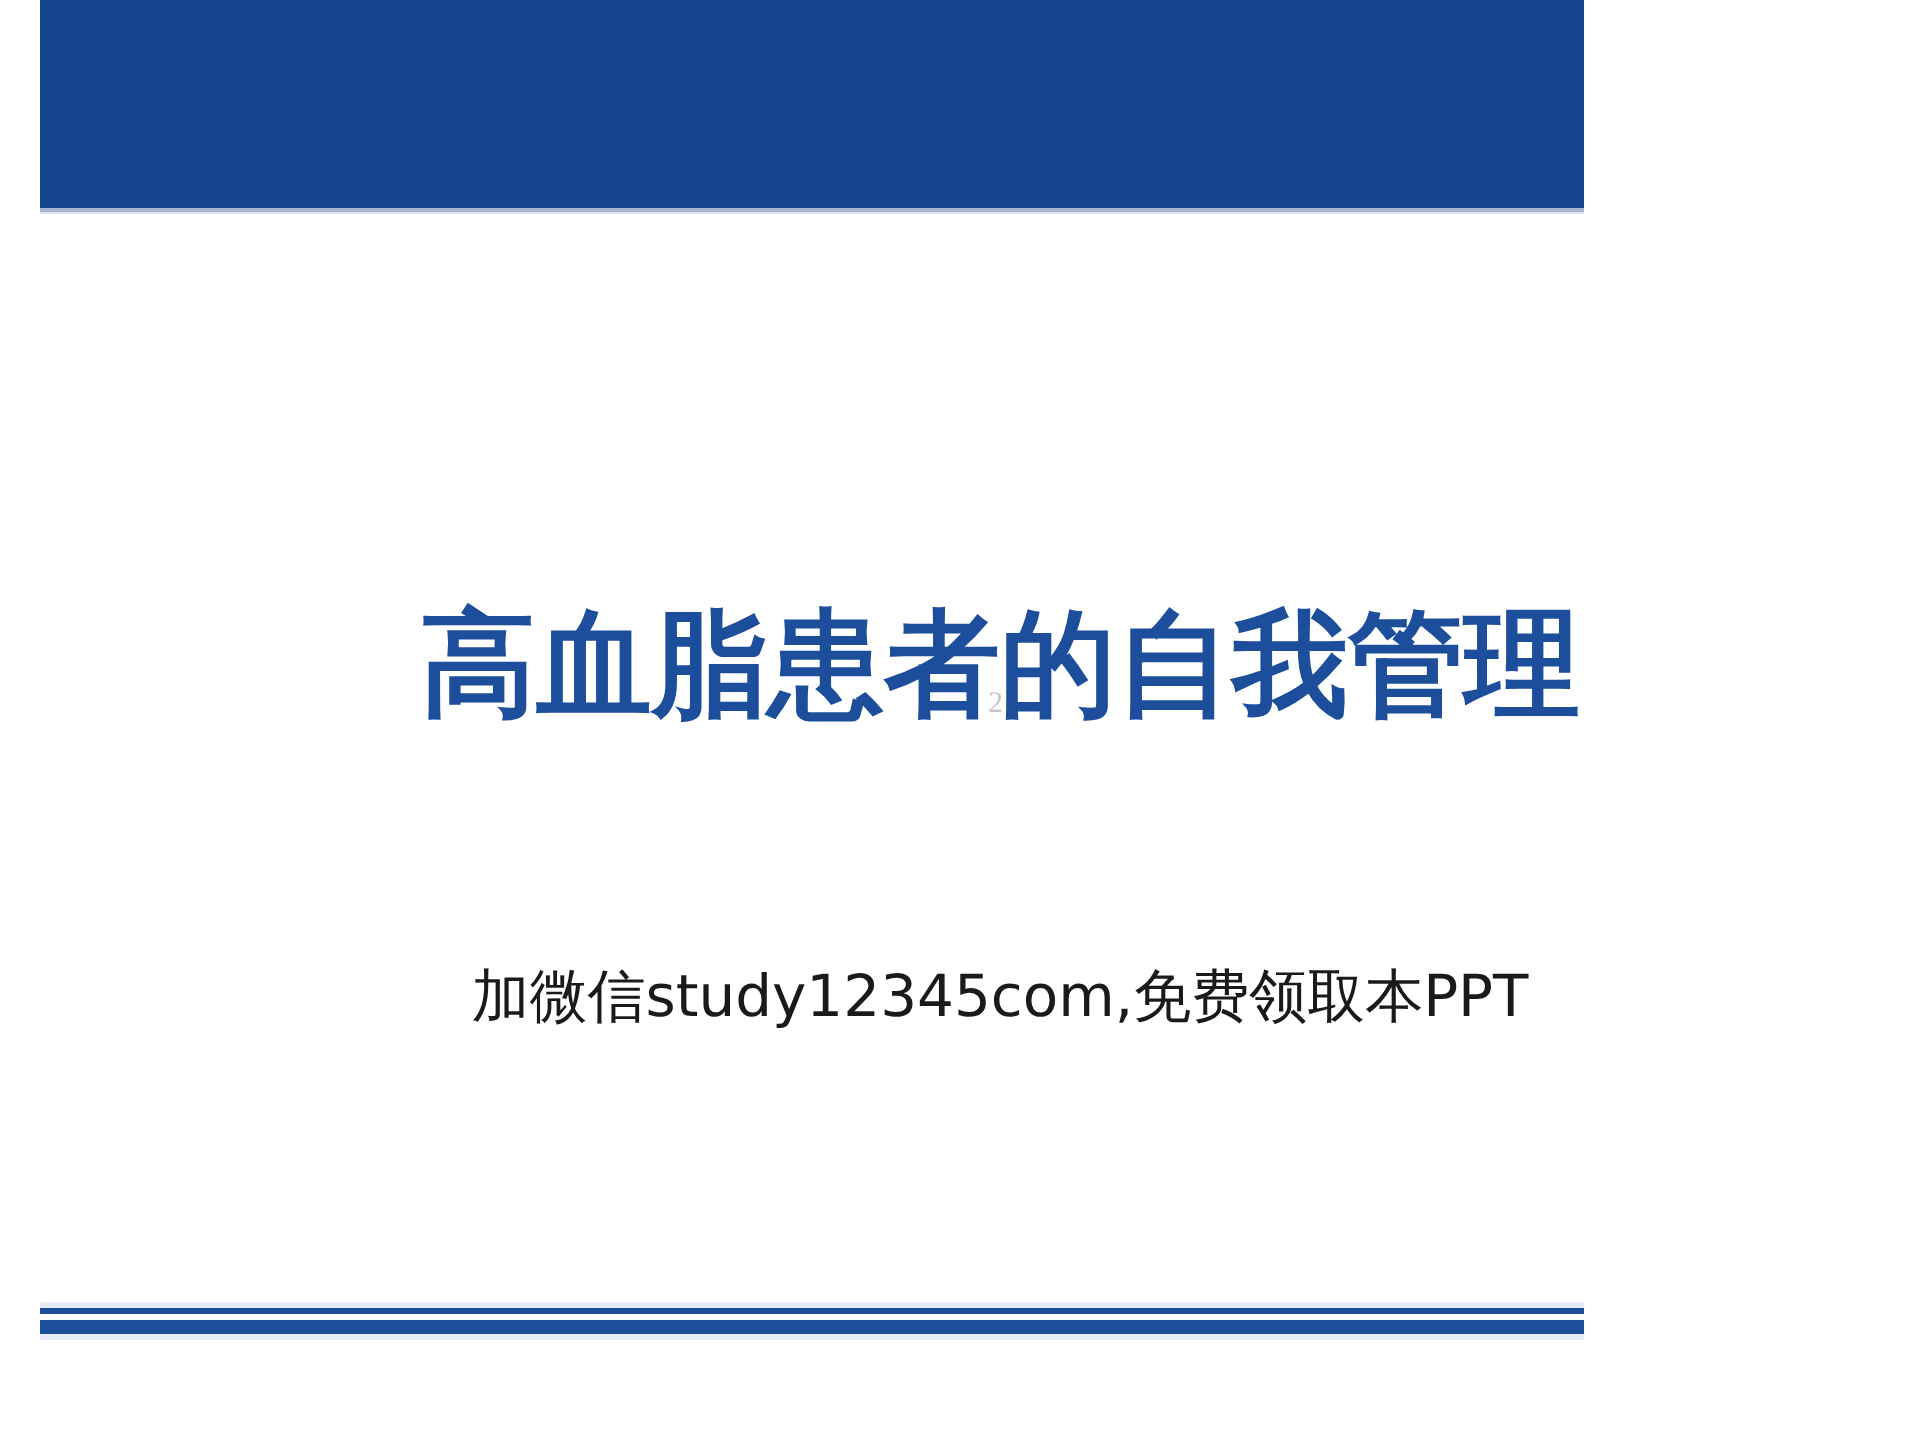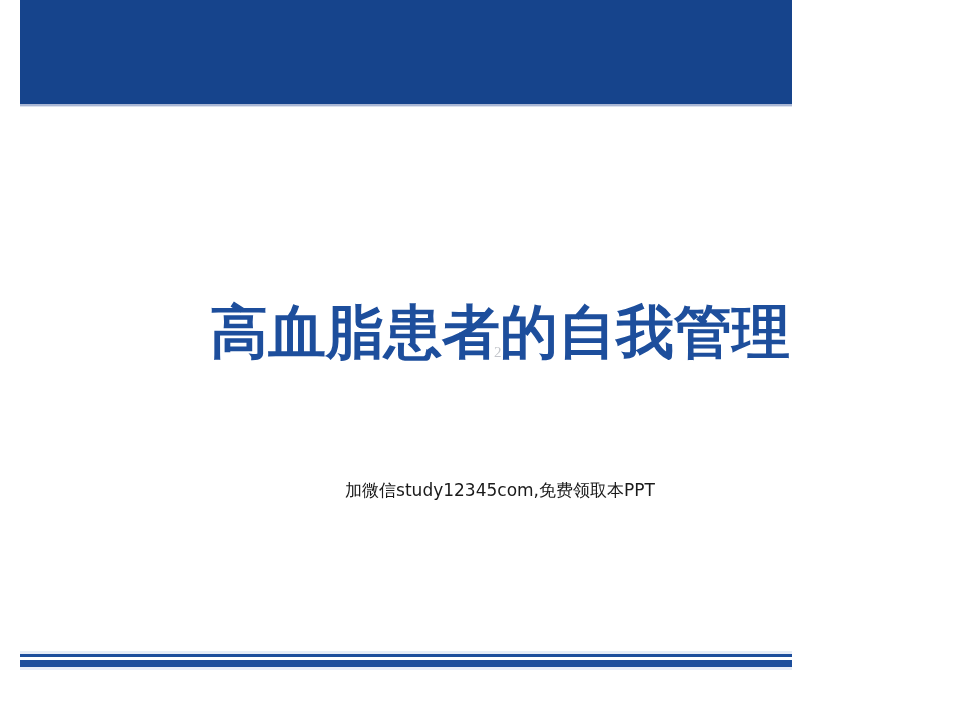--- a/index.html
+++ b/index.html
@@ -120,21 +120,21 @@
   .subtitle-zone {
     position: absolute;
     left: 0;
     top: 479px;
     width: 960px;
     text-align: center;
   }
   .slide-subtitle {
     display: inline-block;
     font-family: "DejaVu Sans", "Liberation Sans", sans-serif;
-    font-size: 17px;
+    font-size: 29px;
     font-weight: normal;
     color: #1a1a1a;
     white-space: nowrap;
   }
 
   
   .rule-thin {
     position: absolute;
     left: 0;
     top: 654px;

